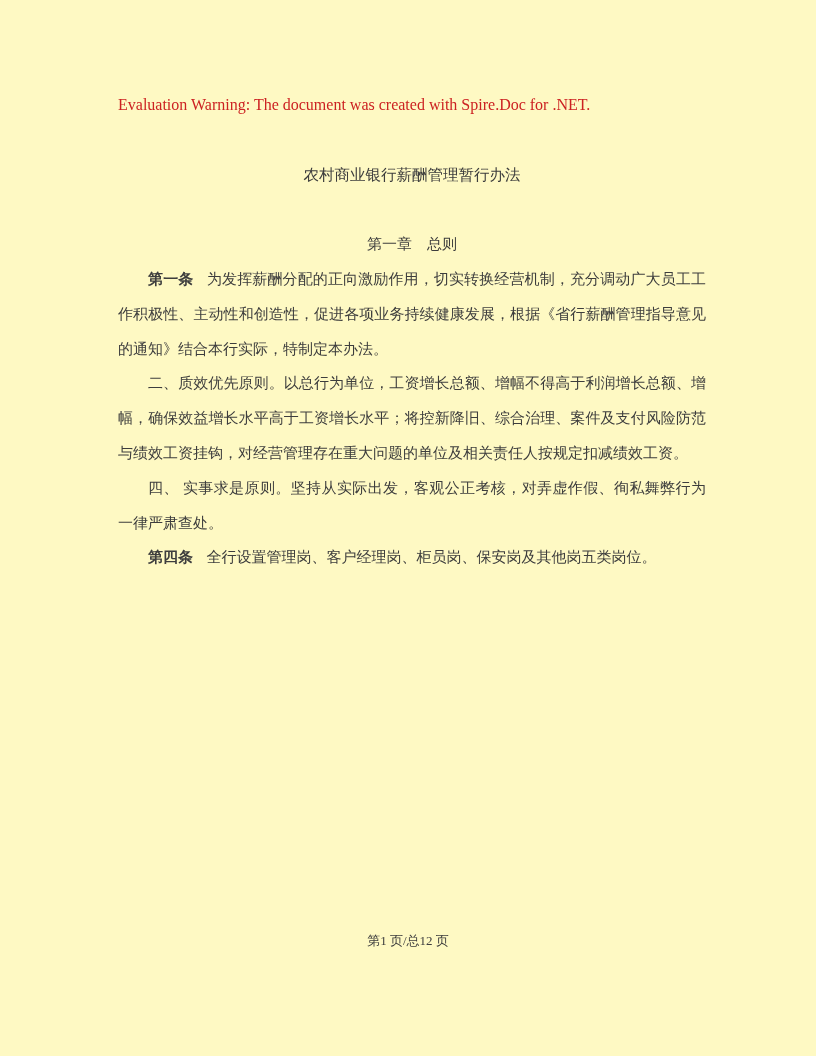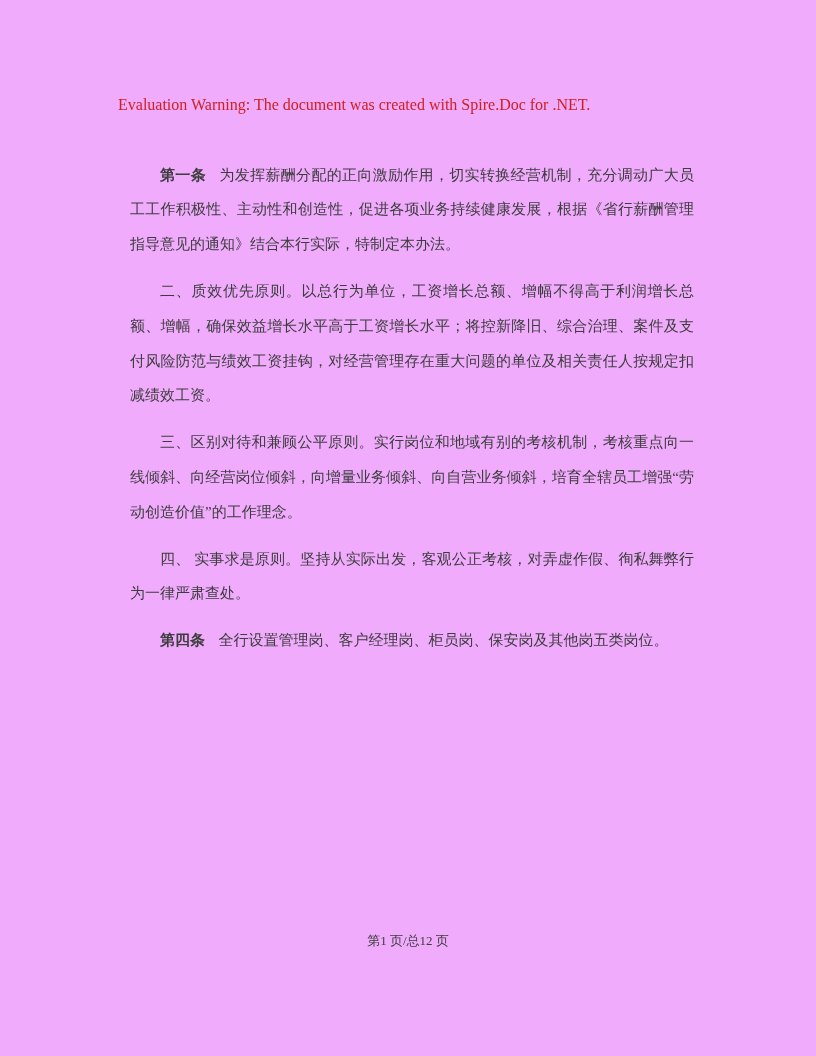--- a/index.html
+++ b/index.html
@@ -4,21 +4,21 @@
 <style>
   html, body {
     margin: 0;
     padding: 0;
     background: #ffffff;
   }
   .page {
     position: relative;
     width: 816px;
     height: 1056px;
-    background: #f0abfc;
+    background: #fef9c3;
     overflow: hidden;
     font-family: "Liberation Serif", "DejaVu Serif", serif;
     color: #3d3d3d;
   }
   .content {
     position: absolute;
     left: 118px;
     top: 88px;
     width: 588px;
     font-size: 15px;
@@ -40,21 +40,21 @@
     font-weight: normal;
     font-size: 15.5px;
   }
   .chapter-heading {
     margin: 0;
     text-align: center;
     text-indent: 0;
     font-weight: normal;
   }
   .para {
-    margin: 12px;
+    margin: 0;
     text-indent: 2em;
   }
   .lead {
     font-weight: bold;
     padding-right: 0.9em;
   }
   .footer {
     position: absolute;
     top: 931px;
     left: 0;
@@ -66,30 +66,31 @@
   }
 </style>
 </head>
 <body>
 
 <div class="page">
   <div class="content">
 
     <p class="watermark">Evaluation Warning: The document was created with Spire.Doc for .NET.</p>
 
+    <p class="doc-title">农村商业银行薪酬管理暂行办法</p>
 
+    <p class="chapter-heading">第一章　总则</p>
 
     <p class="para"><span class="lead">第一条</span><span>为发挥薪酬分配的正向激励作用，切实转换经营机制，充分调动广大员工工作积极性、主动性和创造性，促进各项业务持续健康发展，根据《省行薪酬管理指导意见的通知》结合本行实际，特制定本办法。</span></p>
 
 
 
 
     <p class="para">二、质效优先原则。以总行为单位，工资增长总额、增幅不得高于利润增长总额、增幅，确保效益增长水平高于工资增长水平；将控新降旧、综合治理、案件及支付风险防范与绩效工资挂钩，对经营管理存在重大问题的单位及相关责任人按规定扣减绩效工资。</p>
 
-    <p class="para">三、区别对待和兼顾公平原则。实行岗位和地域有别的考核机制，考核重点向一线倾斜、向经营岗位倾斜，向增量业务倾斜、向自营业务倾斜，培育全辖员工增强“劳动创造价值”的工作理念。</p>
 
     <p class="para">四、 实事求是原则。坚持从实际出发，客观公正考核，对弄虚作假、徇私舞弊行为一律严肃查处。</p>
 
 
     <p class="para"><span class="lead">第四条</span><span>全行设置管理岗、客户经理岗、柜员岗、保安岗及其他岗五类岗位。</span></p>
 
   </div>
 
   <div class="footer"><span>第1 页/总12 页</span></div>
 </div>

